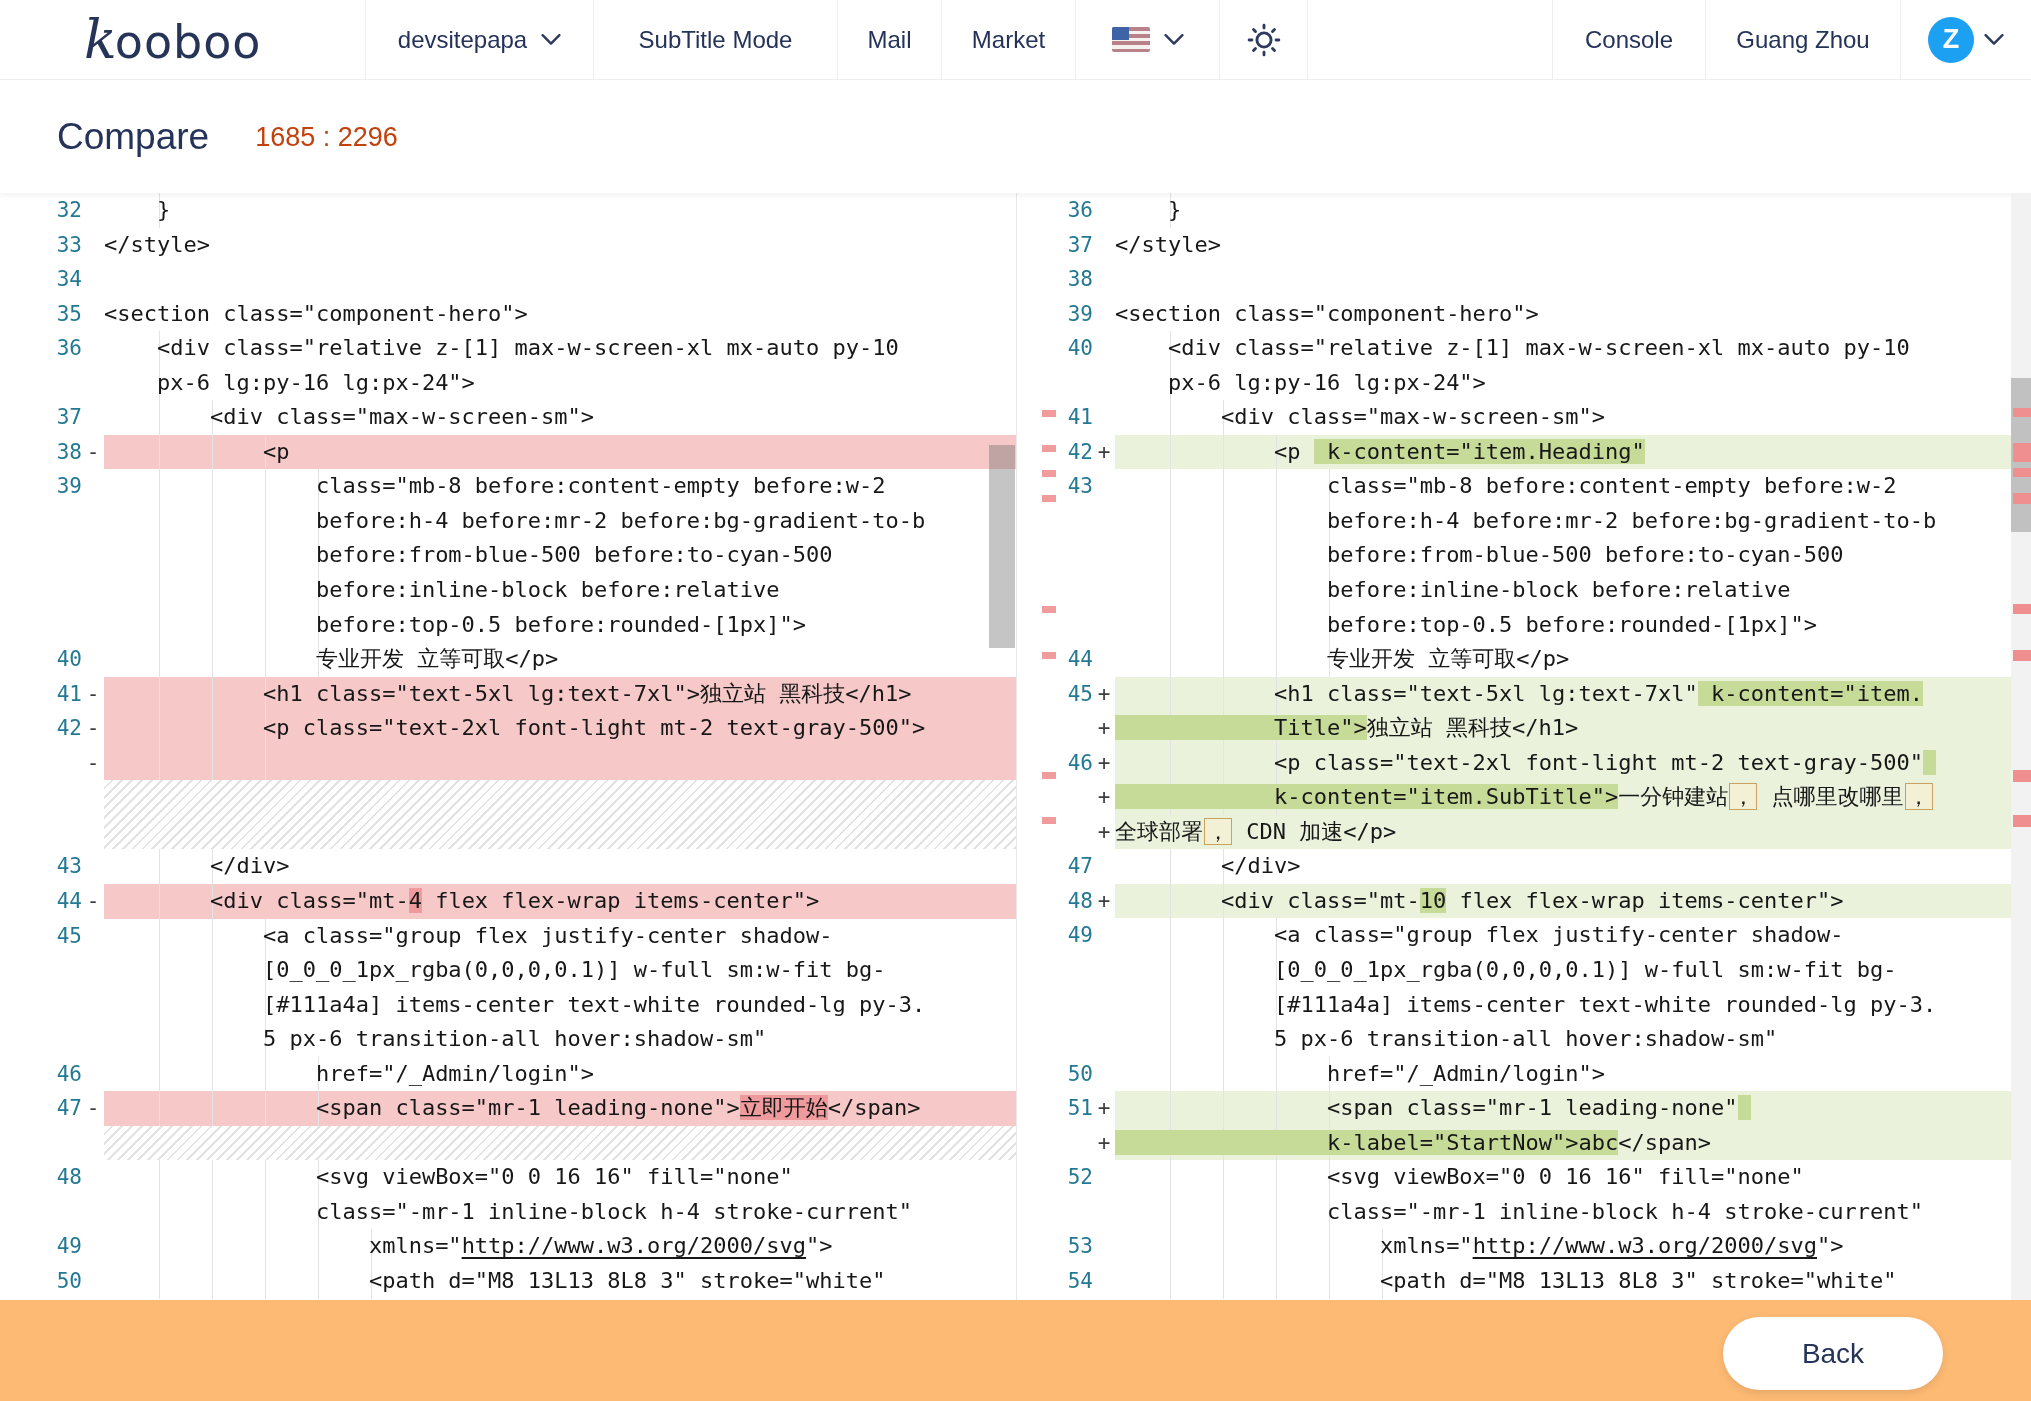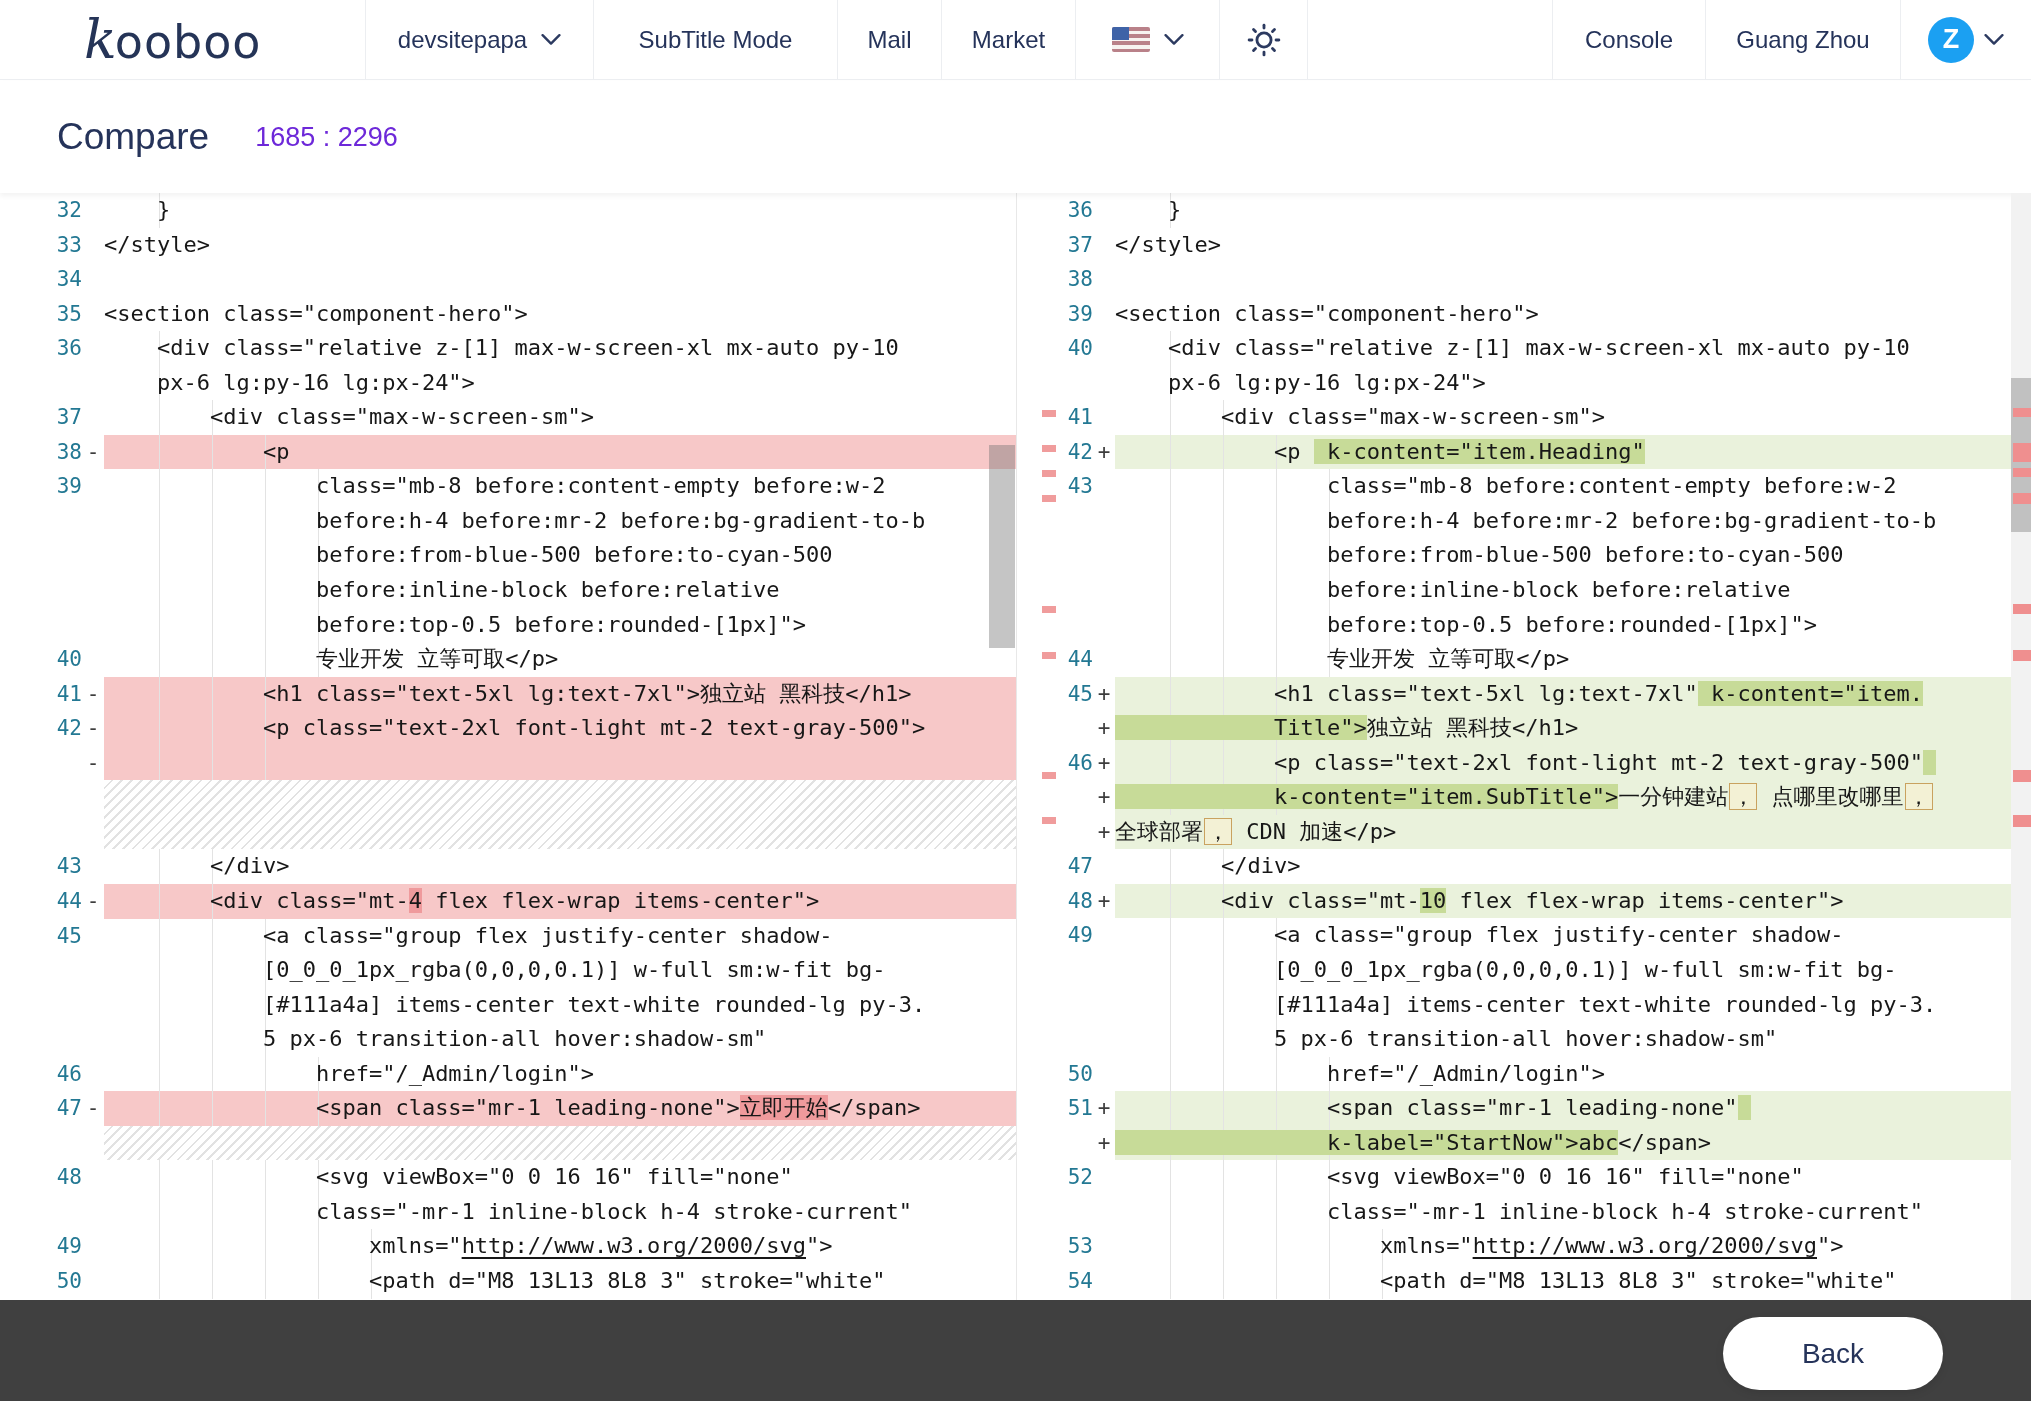--- a/index.html
+++ b/index.html
@@ -21,21 +21,21 @@
   .flag:before{content:"";position:absolute;left:0;top:0;width:17px;height:13px;background:#3f63a7;}
   .avatar{width:46px;height:46px;border-radius:50%;background:#1ba0f2;color:#fff;
           display:flex;align-items:center;justify-content:center;font-size:27px;font-weight:bold;flex:none;}
 
   
   .cmp-header{position:absolute;top:81px;left:0;width:2031px;height:112px;background:#fff;
               box-shadow:0 3px 5px rgba(0,0,0,0.05);display:flex;align-items:center;
               padding-left:57px;box-sizing:border-box;z-index:3;}
   .cmp-title{font-size:37px;font-weight:500;color:#25335a;margin-right:46px;}
   .cmp-name{font-size:27px;color:#25335a;margin-right:42px;}
-  .cmp-vers{font-size:27px;color:#6d28d9;}
+  .cmp-vers{font-size:27px;color:#c2410c;}
 
   
   .diff{position:absolute;top:193px;left:16px;width:2031px;height:1107px;background:#fff;overflow:hidden;}
   .pane{position:absolute;top:0;bottom:0;overflow:hidden;}
   .pane-left{left:0;width:1000px;}
   .pane-right{left:1000px;width:1031px;border-left:1px solid #e8e8e8;box-sizing:border-box;}
   .row{display:flex;height:34.56px;line-height:34.56px;
        font-family:"DejaVu Sans Mono",monospace;font-size:22px;color:#171717;}
   .num{flex:none;text-align:right;color:#237893;font-size:21px;}
   .pane-left .num{width:66px;}
@@ -56,21 +56,21 @@
   
   .ovl{position:absolute;}
   .thumb-left{left:973px;width:26px;background:rgba(110,110,110,0.40);z-index:5;}
   .ruler-right{left:1995px;top:0;bottom:0;width:36px;background:#f2f2f2;z-index:4;}
   .thumb-right{left:1995px;width:36px;background:rgba(120,120,120,0.40);z-index:5;}
   .rmark{left:1997px;width:24px;background:#ef8f8f;z-index:6;}
   .gmark{left:2021px;width:10px;background:#b5d37f;z-index:6;}
   .lmark{left:1026px;width:14px;background:#f09c9c;z-index:6;}
 
   
-  .footer{position:absolute;top:1300px;left:0;width:2031px;height:101px;background:#404040;}
+  .footer{position:absolute;top:1300px;left:0;width:2031px;height:101px;background:#fdba74;}
   .back-btn{position:absolute;left:1723px;top:17px;width:220px;height:73px;background:#fff;
             border-radius:37px;box-shadow:0 3px 8px rgba(0,0,0,0.10);color:#25335a;font-size:28px;
             display:flex;align-items:center;justify-content:center;cursor:pointer;}
   svg.icon{stroke:#2c3a60;fill:none;stroke-width:2;stroke-linecap:round;stroke-linejoin:round;}
 </style>
 </head>
 <body>
 
 <div class="topnav">
   <div class="logo-wrap">

